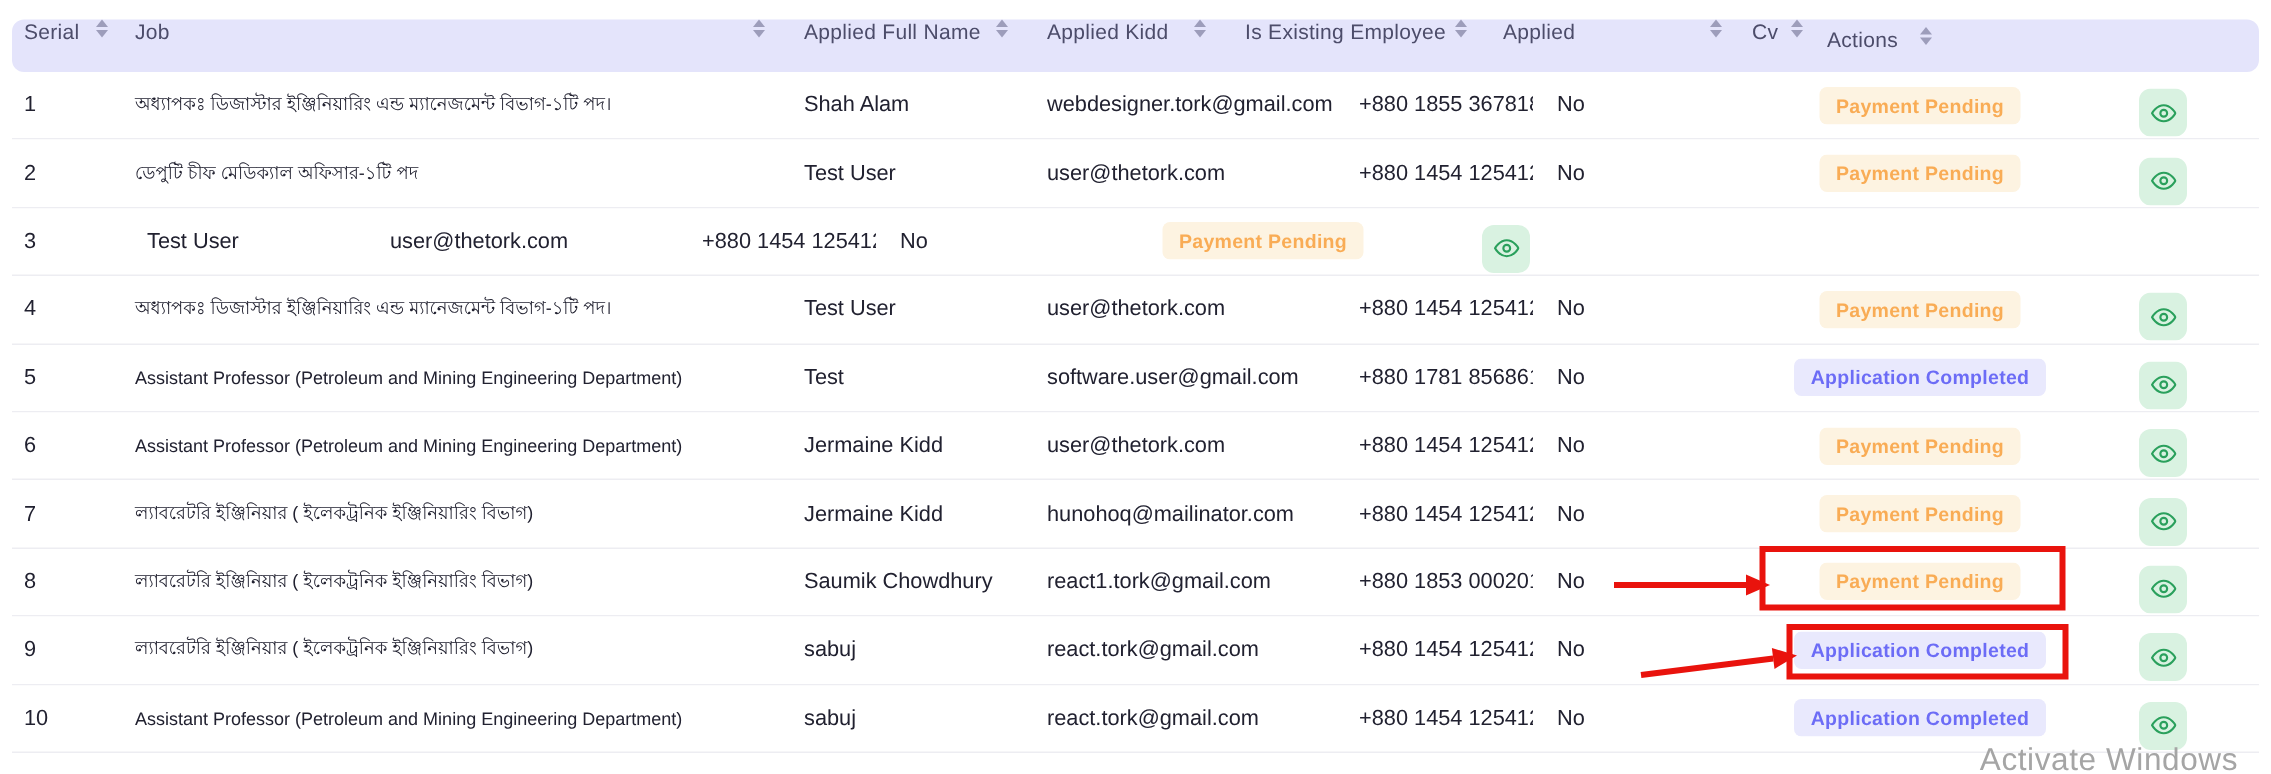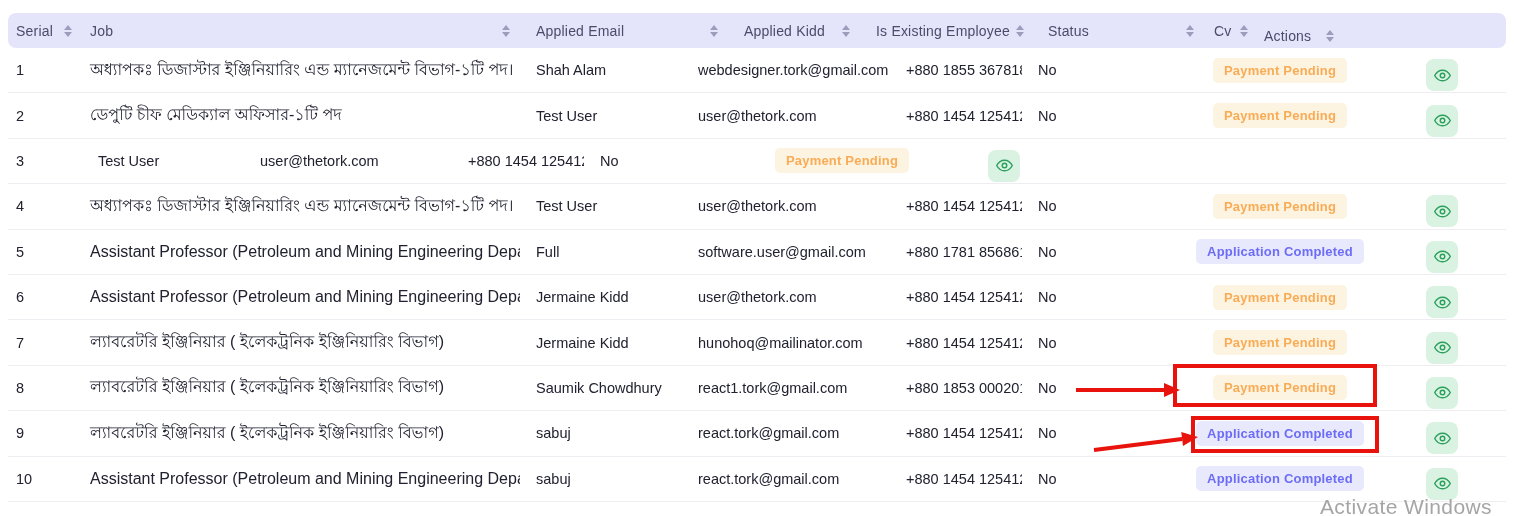--- a/index.html
+++ b/index.html
@@ -4,21 +4,21 @@
 <style>
   * { margin:0; padding:0; box-sizing:border-box; }
   html,body { width:1514px; height:516px; background:#ffffff; overflow:hidden;
               font-family:"Liberation Sans", sans-serif; }
   .page { position:relative; width:1514px; height:516px; }
 
   .table-wrap { position:absolute; left:8px; top:13px; width:1498px; }
 
   
   .thead { display:flex; height:35px; background:#e4e4fb; border-radius:8px; align-items:center; }
-  .th { display:flex; align-items:center; justify-content:space-between; height:100%;
+  .th { display:flex; align-items:flex-start; justify-content:space-between; height:100%;
         padding:0 10px 0 16px; cursor:pointer; }
   .th-label { font-size:14px; color:#4c4c6a; font-weight:500; letter-spacing:.2px; white-space:nowrap; }
   .sort-icon { display:inline-flex; flex-direction:column; gap:2px; margin-left:6px; }
   .sort-icon .up { width:0;height:0;border-left:4px solid transparent;border-right:4px solid transparent;
                    border-bottom:5px solid #9d9dbb; }
   .sort-icon .down { width:0;height:0;border-left:4px solid transparent;border-right:4px solid transparent;
                      border-top:5px solid #9d9dbb; }
 
   
   .col-serial  { width:74px;  padding-left:8px; }
@@ -28,21 +28,21 @@
   .col-phone   { width:132px; }
   .col-existing{ width:172px; }
   .col-status  { width:172px; }
   .col-cv      { width:54px;  padding-left:10px; }
   .col-actions { width:86px;  padding-left:6px;margin-top:10px; }
 
   
   .tr { display:flex; align-items:center; height:45.4px; border-bottom:1px solid #ededf2; background:#fff; }
   .td { padding:0 10px 0 16px; font-size:14.5px; color:#212130; white-space:nowrap; overflow:hidden; }
   .td.col-serial, .td.col-job { padding-left:8px; }
-  .td.col-job { font-size:16px; }
+  .td.col-job { font-size:12px; }
   .td.col-status { display:flex; justify-content:center; padding:0; }
   .td.col-cv { padding-left:10px; }
   .td.col-actions { padding-left:6px; }
 
   .badge { display:inline-block; font-size:13px; font-weight:600; padding:5px 11px;
            border-radius:5px; letter-spacing:.2px; white-space:nowrap;text-align:center; }
 
   .eye-btn { width:32px; height:32px; border:none; border-radius:8px; background:#d9f2e1;
              display:flex; align-items:center; justify-content:center; cursor:pointer; }
 
@@ -68,47 +68,47 @@
   </div>
 
   <div class="th col-job">
     <span class="th-label">Job</span>
     <span class="sort-icon">
       <span class="up"></span>
             <span class="down"></span>
     </span>
   </div>
 
-
-  <div class="th col-email">
-    <span class="th-label">Applied Email</span>
-    <span class="sort-icon">
-      <span class="up"></span>
-            <span class="down"></span>
-    </span>
-  </div>
+  <div class="th col-name">
+    <span class="th-label">Applied Full Name</span>
+    <span class="sort-icon">
+      <span class="up"></span>
+            <span class="down"></span>
+    </span>
+  </div>
+
 
   <div class="th col-phone">
     <span class="th-label">Applied Kidd</span>
     <span class="sort-icon">
       <span class="up"></span>
             <span class="down"></span>
     </span>
   </div>
 
   <div class="th col-existing">
     <span class="th-label">Is Existing Employee</span>
     <span class="sort-icon">
       <span class="up"></span>
             <span class="down"></span>
     </span>
   </div>
 
   <div class="th col-status">
-    <span class="th-label">Status</span>
+    <span class="th-label">Applied</span>
     <span class="sort-icon">
       <span class="up"></span>
             <span class="down"></span>
     </span>
   </div>
 
   <div class="th col-cv">
     <span class="th-label">Cv</span>
     <span class="sort-icon">
       <span class="up"></span>
@@ -204,21 +204,21 @@
           <path d="M1 12s4-7.5 11-7.5S23 12 23 12s-4 7.5-11 7.5S1 12 1 12z"></path>
           <circle cx="12" cy="12" r="3.2"></circle>
         </svg>
       </button>
     </div>
   </div>
 
   <div class="tr">
     <div class="td col-serial">5</div>
     <div class="td col-job">Assistant Professor (Petroleum and Mining Engineering Department)</div>
-    <div class="td col-name">Full</div>
+    <div class="td col-name">Test</div>
     <div class="td col-email">software.user@gmail.com</div>
     <div class="td col-phone">+880 1781 856861</div>
     <div class="td col-existing">No</div>
     <div class="td col-status">
       <span class="badge" style="background: rgb(233, 233, 253); color: rgb(108, 108, 246);">Application Completed</span>
     </div>
     <div class="td col-cv"></div>
     <div class="td col-actions">
       <button class="eye-btn">
         <svg width="17" height="17" viewBox="0 0 24 24" fill="none" stroke="#2aa05c" stroke-width="2" stroke-linecap="round" stroke-linejoin="round">

